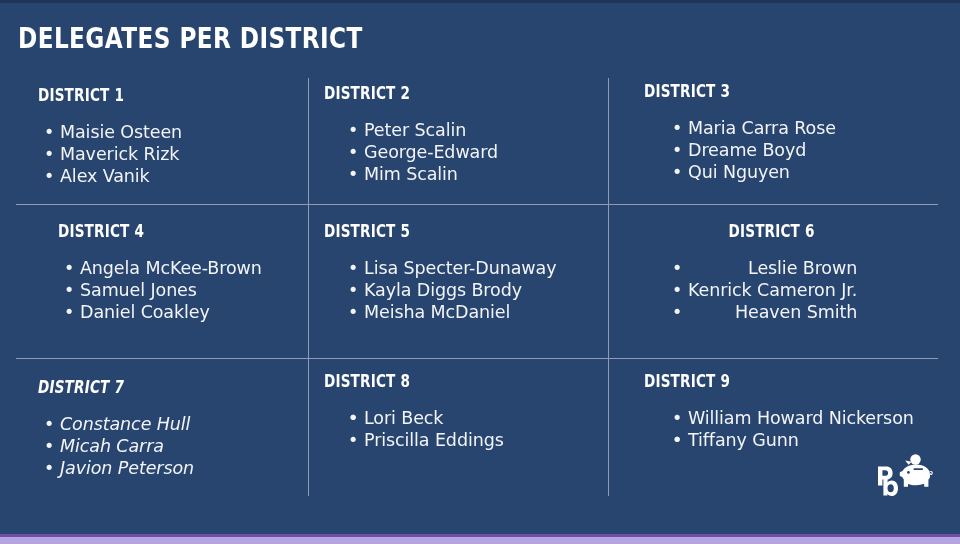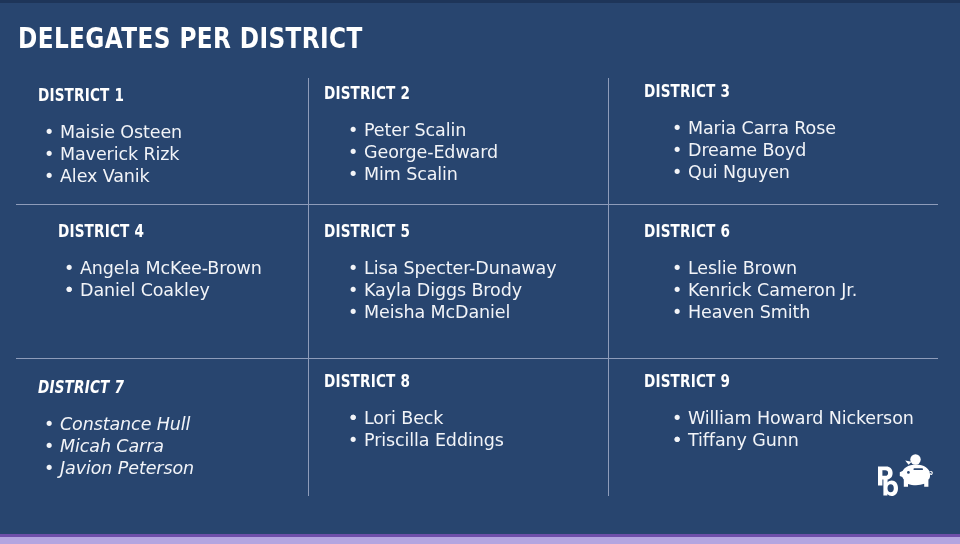--- a/index.html
+++ b/index.html
@@ -111,21 +111,21 @@
     color: #f2f4f8;
   }
 
   
   .c1 { left: 30px;  top: 14px; }
   .c2 { left: 316px; top: 12px; }
   .c3 { left: 636px; top: 10px; }
   
   .c4 { left: 30px;  top: 150px; margin-left: 20px; }
   .c5 { left: 316px; top: 150px; }
-  .c6 { left: 636px; top: 150px; }
+  .c6 { left: 636px; top: 150px; text-align: right; }
   
   .c7 { left: 30px;  top: 306px; font-style: italic; }
   .c8 { left: 316px; top: 300px; }
   .c9 { left: 636px; top: 300px; }
 
   
   .indent-1 .cell-list { padding-left: 18px; }
   .indent-2 .cell-list { padding-left: 22px; }
 
   
@@ -193,21 +193,21 @@
         <li><span class="bullet">•</span><span>Maria Carra Rose</span></li>
         <li><span class="bullet">•</span><span>Dreame Boyd</span></li>
         <li><span class="bullet">•</span><span>Qui Nguyen</span></li>
       </ul>
     </div>
 
     <div class="cell c4">
       <div class="cell-head">DISTRICT 4</div>
       <ul class="cell-list">
         <li><span class="bullet">•</span><span>Angela McKee-Brown</span></li>
-        <li><span class="bullet">•</span></li>
+        <li><span class="bullet">•</span><span>Samuel Jones</span></li>
         <li><span class="bullet">•</span><span>Daniel Coakley</span></li>
       </ul>
     </div>
 
     <div class="cell c5 indent-1">
       <div class="cell-head">DISTRICT 5</div>
       <ul class="cell-list">
         <li><span class="bullet">•</span><span>Lisa Specter-Dunaway</span></li>
         <li><span class="bullet">•</span><span>Kayla Diggs Brody</span></li>
         <li><span class="bullet">•</span><span>Meisha McDaniel</span></li>

